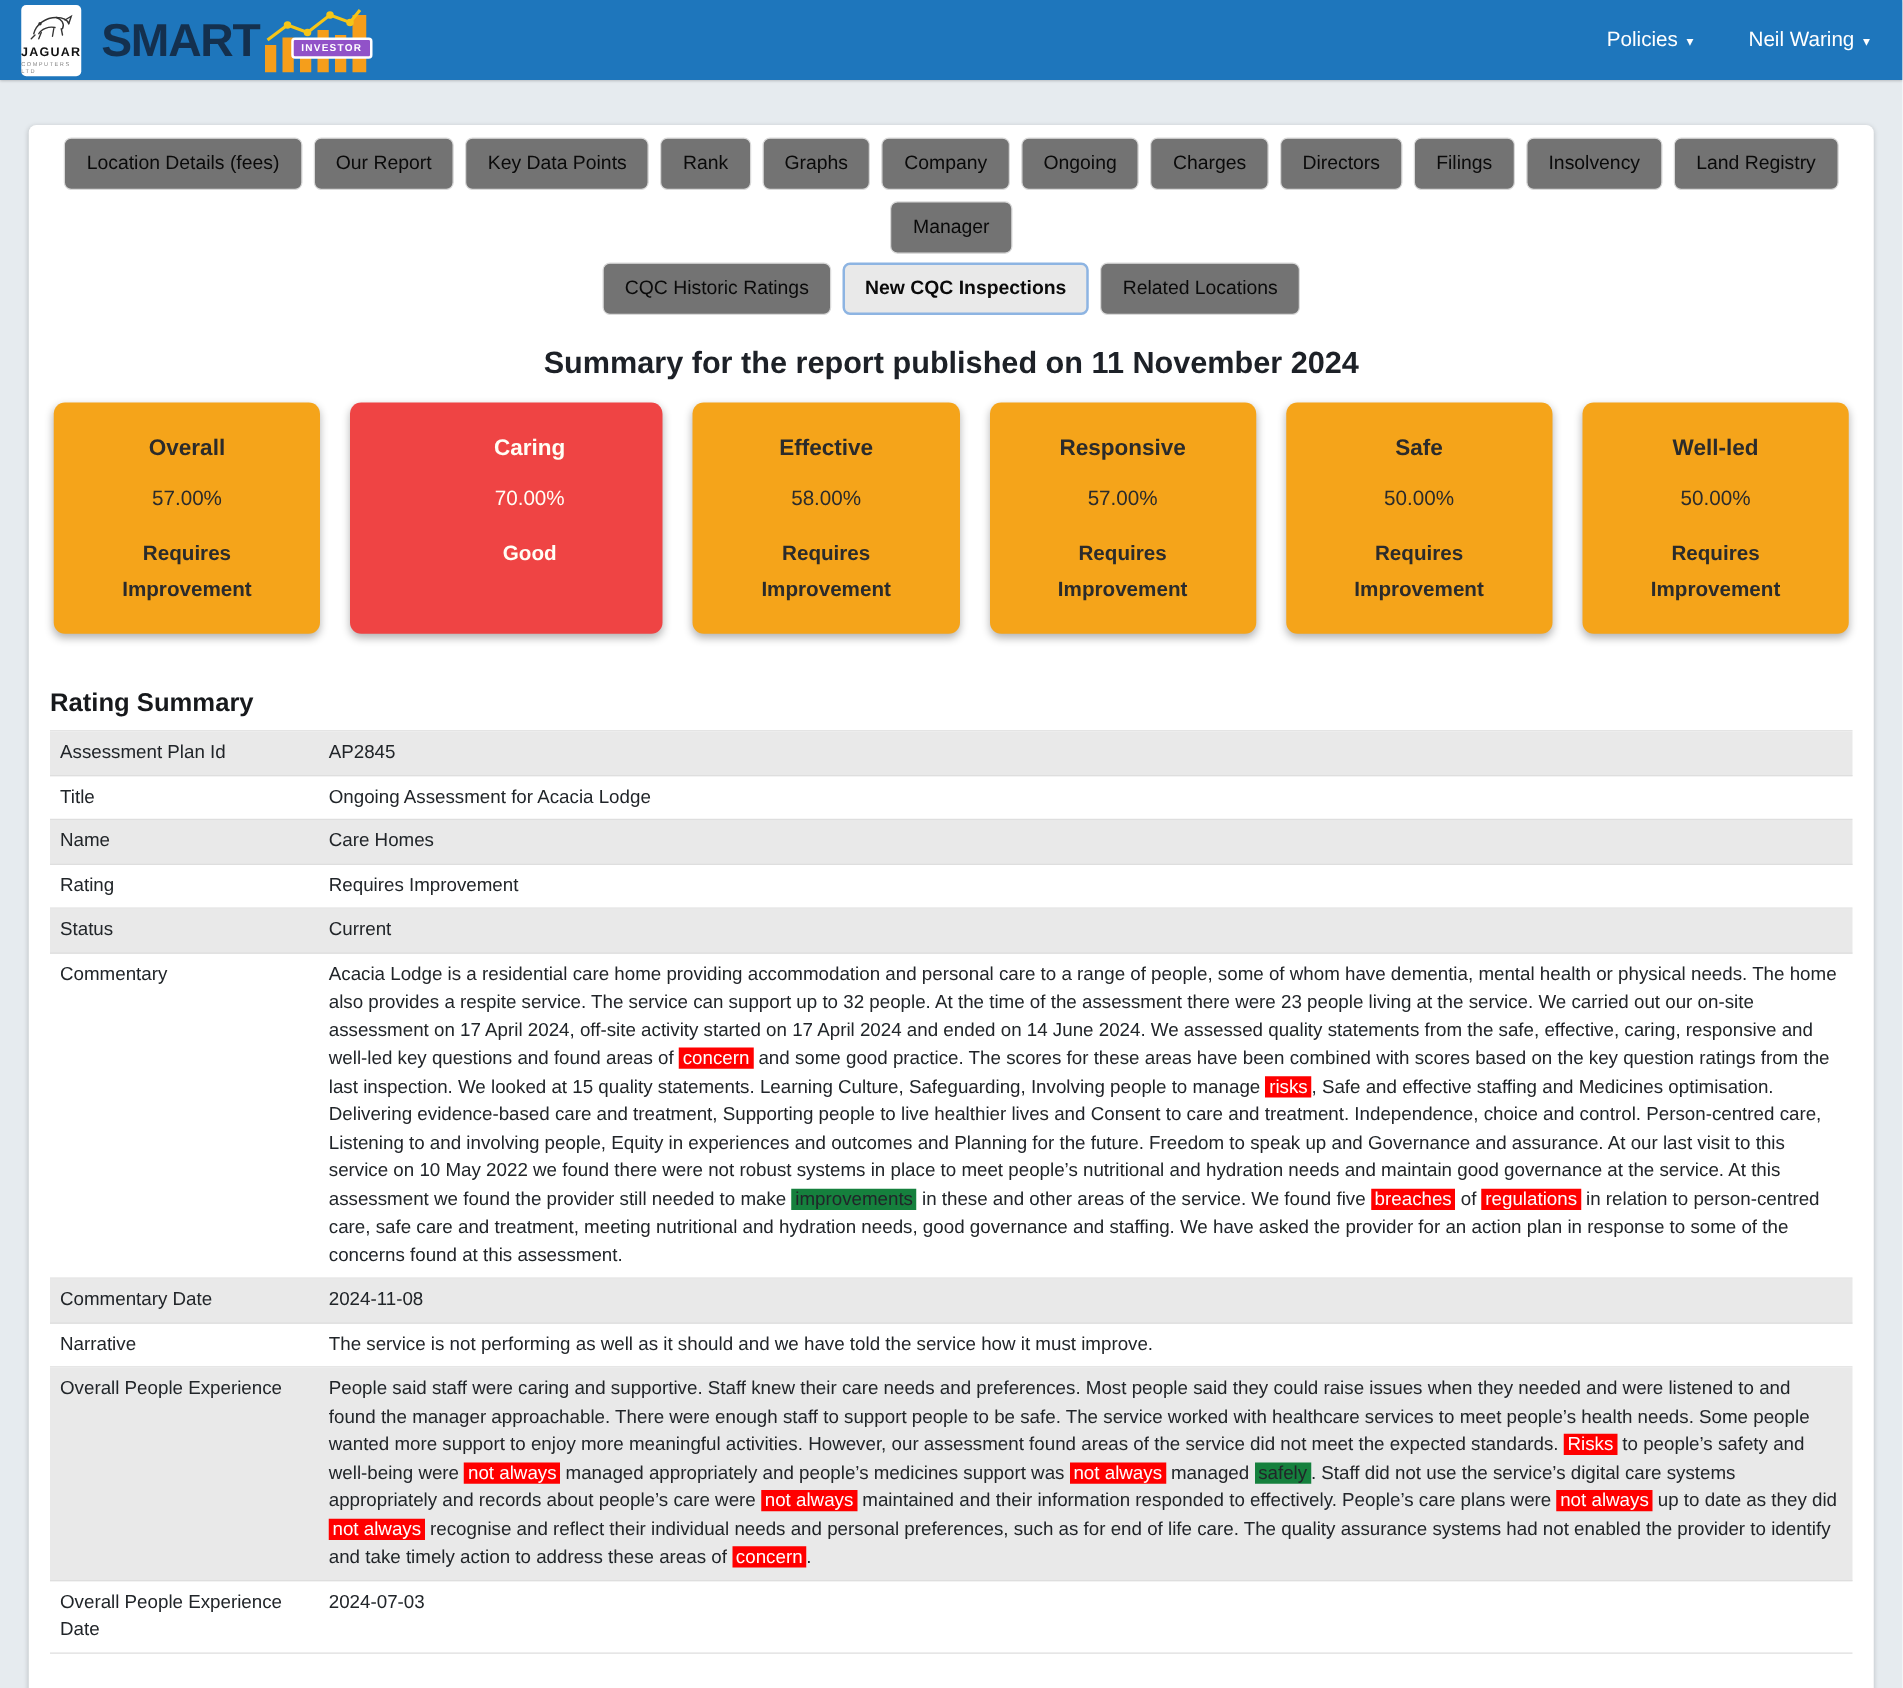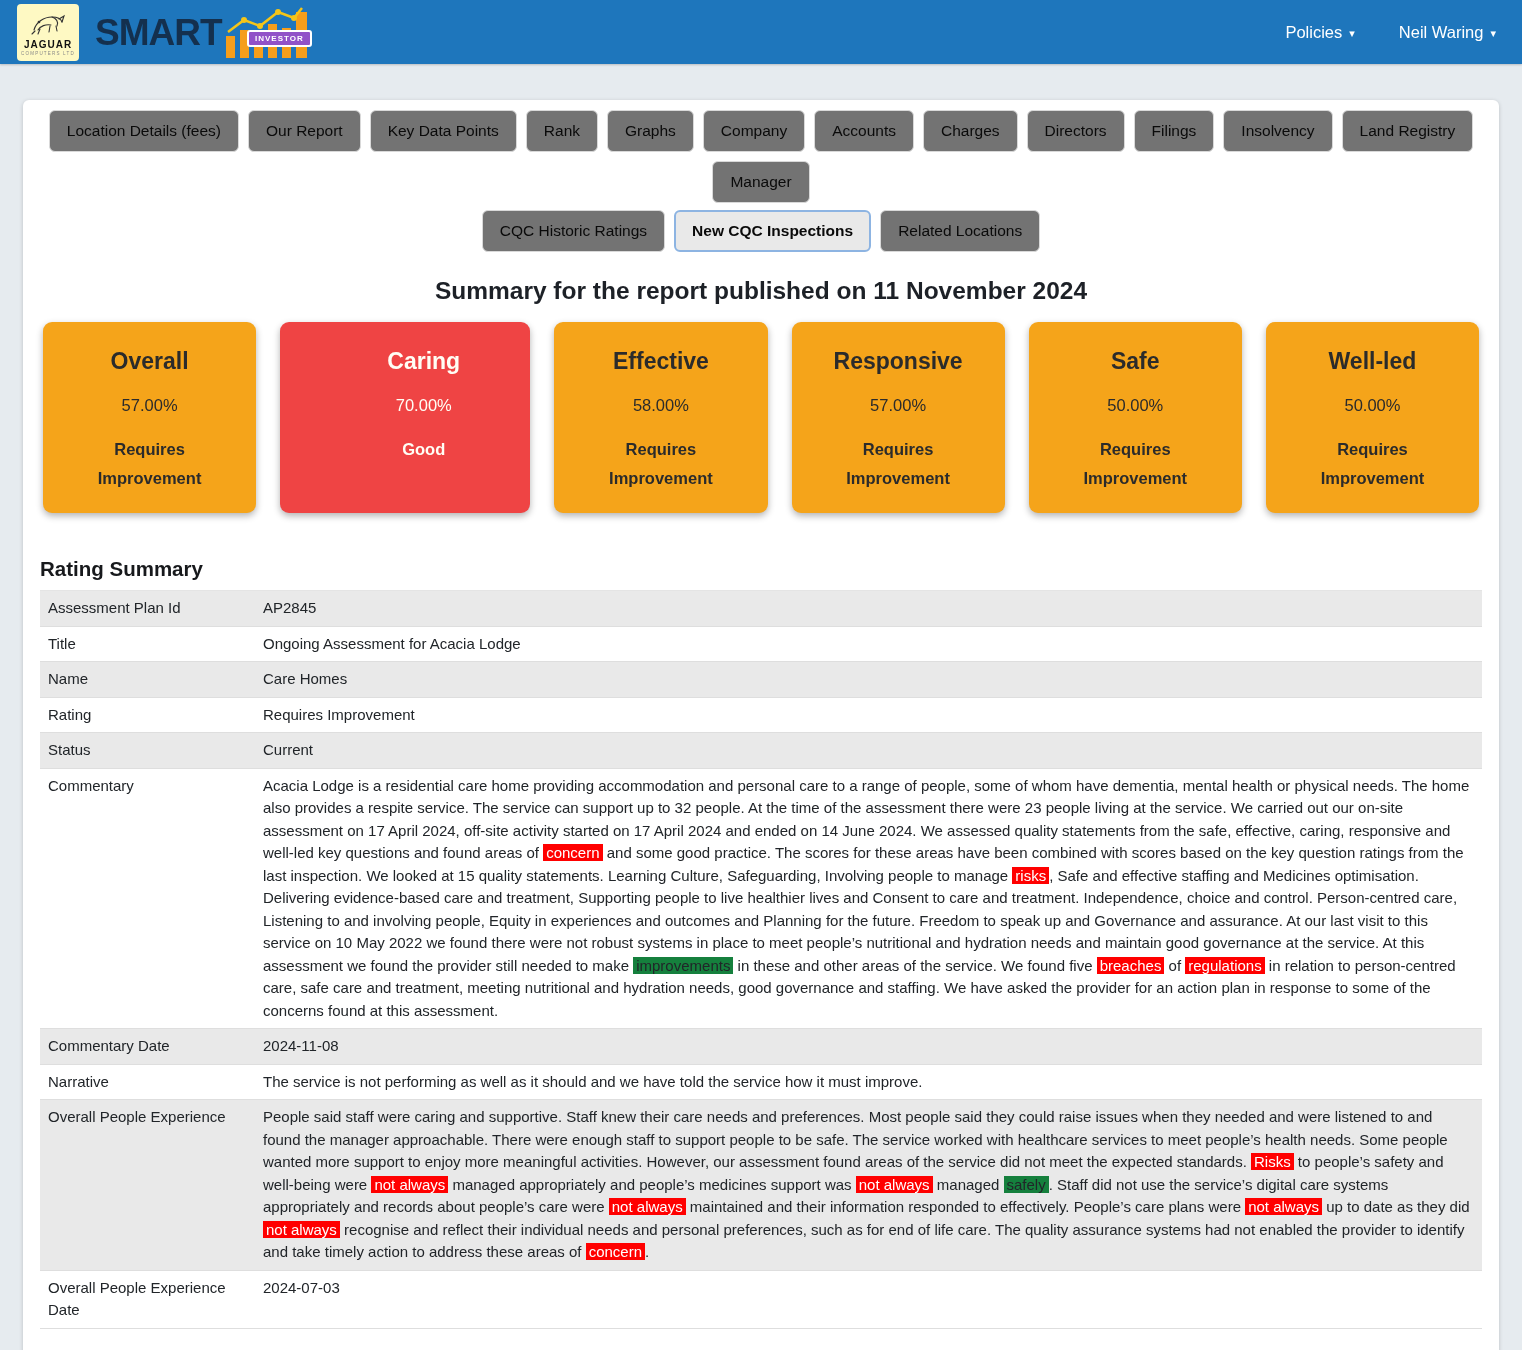--- a/index.html
+++ b/index.html
@@ -14,22 +14,22 @@
   
   .navbar {
     background:#1e76bc;
     height:64px;
     display:flex;
     align-items:center;
     padding:0 26px 0 17px;
     box-shadow:0 1px 2px rgba(0,0,0,.2);
   }
   .brand-jaguar {
-    width:62px; height:57px;
-    background:#fef9c3;
+    width:48px; height:57px;
+    background:#ffffff;
     border-radius:4px;
     display:flex; flex-direction:column; align-items:center; justify-content:center;
     line-height:1;
     cursor:pointer;
     padding-top:2px;
   }
   .brand-jaguar .jg-name { font-size:10px; font-weight:700; letter-spacing:1px; color:#111; margin-top:1px;}
   .brand-jaguar .jg-sub  { font-size:4.5px; letter-spacing:1.2px; color:#888; margin-top:2px;}
   .brand-smart {
     display:flex; align-items:center;
@@ -108,21 +108,21 @@
   .scard {
     flex:1;
     border-radius:9px;
     padding:26px 8px 20px;
     text-align:center;
     box-shadow:0 3px 7px rgba(0,0,0,.3);
     min-height:183px;
   }
   .scard.orange { background:#f5a41a; color:#2b2b2b; }
   .scard.green  { background:#ef4444; color:#fffef5;padding-left:45px; }
-  .scard .t { font-size:23px;   font-weight:700; margin-bottom:21px; }
+  .scard .t { font-size:18px;   font-weight:700; margin-bottom:21px; }
   .scard .p { font-size:16.5px; font-weight:400; margin-bottom:20px; }
   .scard .r { font-size:16.5px; font-weight:700; line-height:29px; max-width:130px; margin:0 auto; }
 
   
   .section-heading { font-size:20.5px; font-weight:700; margin:44px 0 9px; color:#17191c; }
   .rtable { width:100%; border-top:1px solid #e4e4e4; }
   .trow { display:flex; border-bottom:1px solid #dedede; }
   .trow:nth-child(odd) { background:#e9e9e9; }
   .cell { padding:6px 8px; font-size:15px; line-height:22.5px; }
   .cell.lbl { flex:0 0 215px; }
@@ -185,21 +185,21 @@
 
 <div class="content-card">
 
   <div class="tabs-row">
       <div class="tab">Location Details (fees)</div>
       <div class="tab">Our Report</div>
       <div class="tab">Key Data Points</div>
       <div class="tab">Rank</div>
       <div class="tab">Graphs</div>
       <div class="tab">Company</div>
-      <div class="tab">Accounts</div>
+      <div class="tab">Ongoing</div>
       <div class="tab">Charges</div>
       <div class="tab">Directors</div>
       <div class="tab">Filings</div>
       <div class="tab">Insolvency</div>
       <div class="tab">Land Registry</div>
       <div class="tab">Manager</div>
     </div>
   <div class="tabs-row">
       <div class="tab">CQC Historic Ratings</div>
       <div class="tab active">New CQC Inspections</div>

